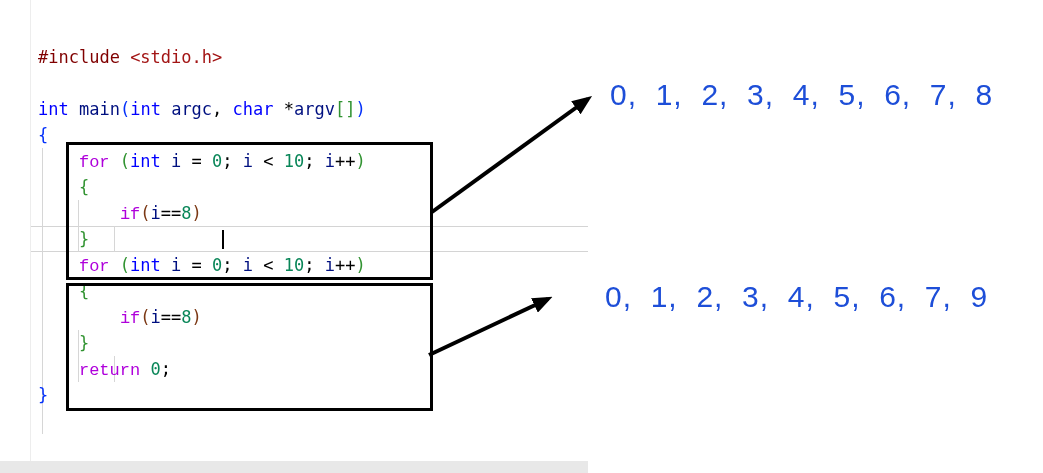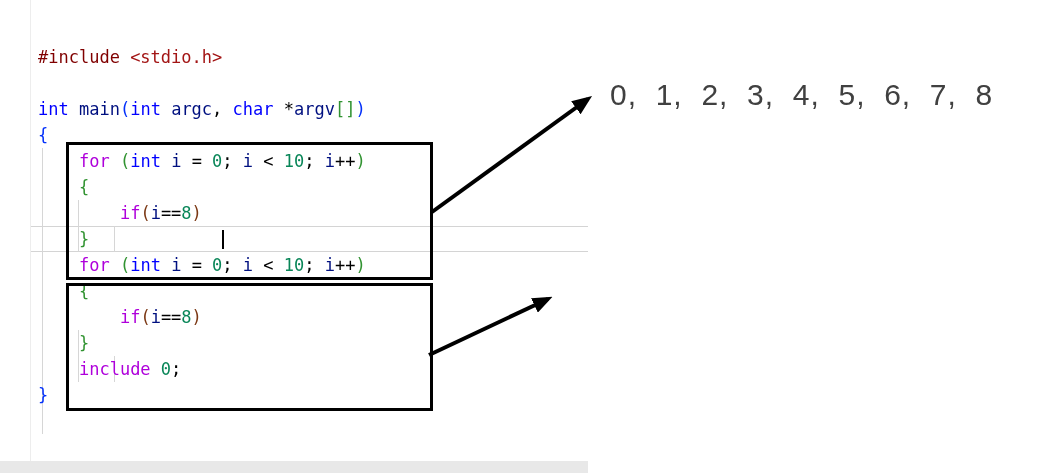--- a/index.html
+++ b/index.html
@@ -28,21 +28,21 @@
   .ig2b { left:78px;  top:330px; height:52px; }
   .ig3a { left:114px; top:226px; height:26px; }
   .ig3b { left:114px; top:356px; height:26px; }
   
   .editor {
     position:absolute; left:38px; top:44px;
     font-family:"DejaVu Sans Mono","Liberation Mono",monospace;
     font-size:17px; color:#000;
   }
   .code-line { height:26px; line-height:26px; white-space:pre; }
-  .tok-kw  { color:var(--keyword,#AF00DB); }
+  .tok-kw  { color:var(--keyword,#AF00DB);font-family:Liberation Mono, monospace; }
   .tok-typ { color:var(--type,#0000FF); }
   .tok-num { color:var(--number,#098658); }
   .tok-var { color:var(--variable,#001080); }
   .tok-pre { color:var(--preprocessor,#800000); }
   .tok-str { color:var(--header,#A31515);text-align:right; }
   .tok-pln { color:var(--plain,#000000); }
   .tok-br1 { color:var(--bracket1,#0431FA); }
   .tok-br2 { color:var(--bracket2,#319331); }
   .tok-br3 { color:var(--bracket3,#7B3814); }
   .cursor {
@@ -54,21 +54,21 @@
     position:absolute; border:3px solid var(--boxborder,#000);
     background:transparent;
   }
   .box1 { left:66px; top:142px; width:367px; height:138px; }
   .box2 { left:66px; top:283px; width:367px; height:128px; }
   
   .arrows { position:absolute; left:0; top:0; width:1043px; height:473px; pointer-events:none; }
   
   .output {
     position:absolute; font-size:30px; letter-spacing:1px;
-    white-space:pre; color:#404040; font-family:"Liberation Sans",sans-serif;
+    white-space:pre; color:#1d4ed8; font-family:"Liberation Sans",sans-serif;
   }
   .out1 { left:610px; top:78px; }
   .out2 { left:605px; top:280px; }
 </style>
 </head>
 <body>
 
 <div class="canvas">
 
   <div class="gutter-line"></div>
@@ -88,37 +88,38 @@
         <div class="code-line"><span class="tok-typ">int</span><span class="tok-pln"> </span><span class="tok-var">main</span><span class="tok-br1">(</span><span class="tok-typ">int</span><span class="tok-pln"> </span><span class="tok-var">argc</span><span class="tok-pln">, </span><span class="tok-typ">char</span><span class="tok-pln"> *</span><span class="tok-var">argv</span><span class="tok-br2">[]</span><span class="tok-br1">)</span></div>
         <div class="code-line"><span class="tok-br1">{</span></div>
         <div class="code-line"><span class="tok-pln">    </span><span class="tok-kw">for</span><span class="tok-pln"> </span><span class="tok-br2">(</span><span class="tok-typ">int</span><span class="tok-pln"> </span><span class="tok-var">i</span><span class="tok-pln"> = </span><span class="tok-num">0</span><span class="tok-pln">; </span><span class="tok-var">i</span><span class="tok-pln"> &lt; </span><span class="tok-num">10</span><span class="tok-pln">; </span><span class="tok-var">i</span><span class="tok-pln">++</span><span class="tok-br2">)</span></div>
         <div class="code-line"><span class="tok-pln">    </span><span class="tok-br2">{</span></div>
         <div class="code-line"><span class="tok-pln">        </span><span class="tok-kw">if</span><span class="tok-br3">(</span><span class="tok-var">i</span><span class="tok-pln">==</span><span class="tok-num">8</span><span class="tok-br3">)</span></div>
         <div class="code-line"><span class="tok-pln">    </span><span class="tok-br2">}</span></div>
         <div class="code-line"><span class="tok-pln">    </span><span class="tok-kw">for</span><span class="tok-pln"> </span><span class="tok-br2">(</span><span class="tok-typ">int</span><span class="tok-pln"> </span><span class="tok-var">i</span><span class="tok-pln"> = </span><span class="tok-num">0</span><span class="tok-pln">; </span><span class="tok-var">i</span><span class="tok-pln"> &lt; </span><span class="tok-num">10</span><span class="tok-pln">; </span><span class="tok-var">i</span><span class="tok-pln">++</span><span class="tok-br2">)</span></div>
         <div class="code-line"><span class="tok-pln">    </span><span class="tok-br2">{</span></div>
         <div class="code-line"><span class="tok-pln">        </span><span class="tok-kw">if</span><span class="tok-br3">(</span><span class="tok-var">i</span><span class="tok-pln">==</span><span class="tok-num">8</span><span class="tok-br3">)</span></div>
         <div class="code-line"><span class="tok-pln">    </span><span class="tok-br2">}</span></div>
-        <div class="code-line"><span class="tok-pln">    </span><span class="tok-kw">include</span><span class="tok-pln"> </span><span class="tok-num">0</span><span class="tok-pln">;</span></div>
+        <div class="code-line"><span class="tok-pln">    </span><span class="tok-kw">return</span><span class="tok-pln"> </span><span class="tok-num">0</span><span class="tok-pln">;</span></div>
         <div class="code-line"><span class="tok-br1">}</span></div>
       </div>
   </div>
 
   <div class="cursor"></div>
 
   <div class="anno-box box1"></div>
   <div class="anno-box box2"></div>
 
   <svg class="arrows" viewBox="0 0 1043 473">
     <defs>
       <marker id="ah" markerUnits="userSpaceOnUse" markerWidth="20" markerHeight="16" refX="15" refY="8" orient="auto">
         <polygon points="0,0 20,8 0,16" fill="#000"></polygon>
       </marker>
     </defs>
     <line x1="432" y1="212" x2="588" y2="99" stroke="#000" stroke-width="4" marker-end="url(#ah)"></line>
     <line x1="429" y1="355" x2="548" y2="299" stroke="#000" stroke-width="4" marker-end="url(#ah)"></line>
   </svg>
 
   <div class="output out1">0,  1,  2,  3,  4,  5,  6,  7,  8</div>
+  <div class="output out2">0,  1,  2,  3,  4,  5,  6,  7,  9</div>
 
   <div class="bottom-bar"></div>
 
 </div>
 
 </body></html>

